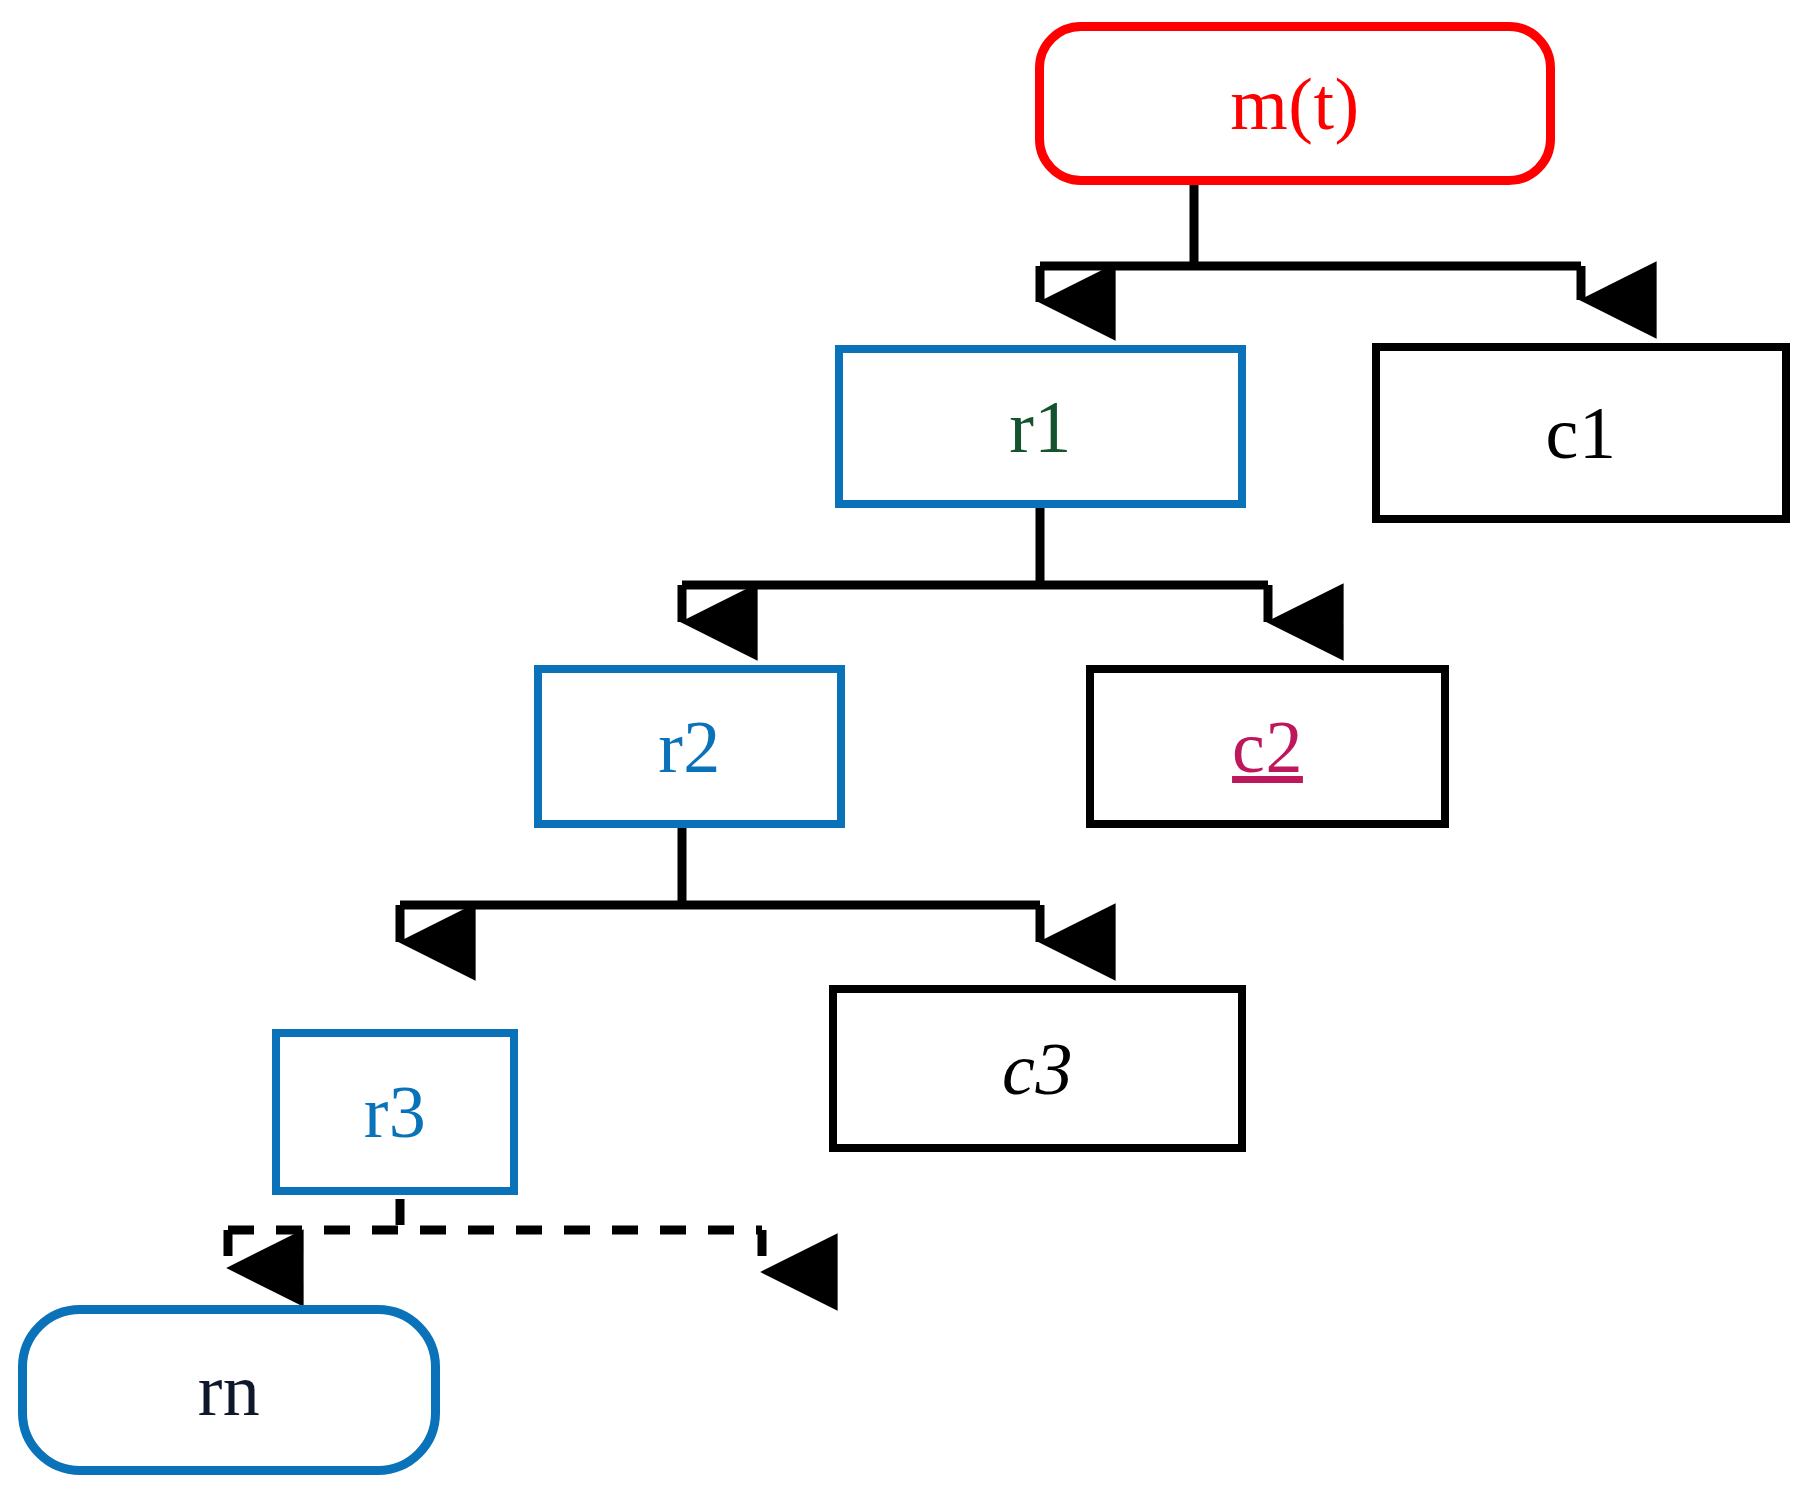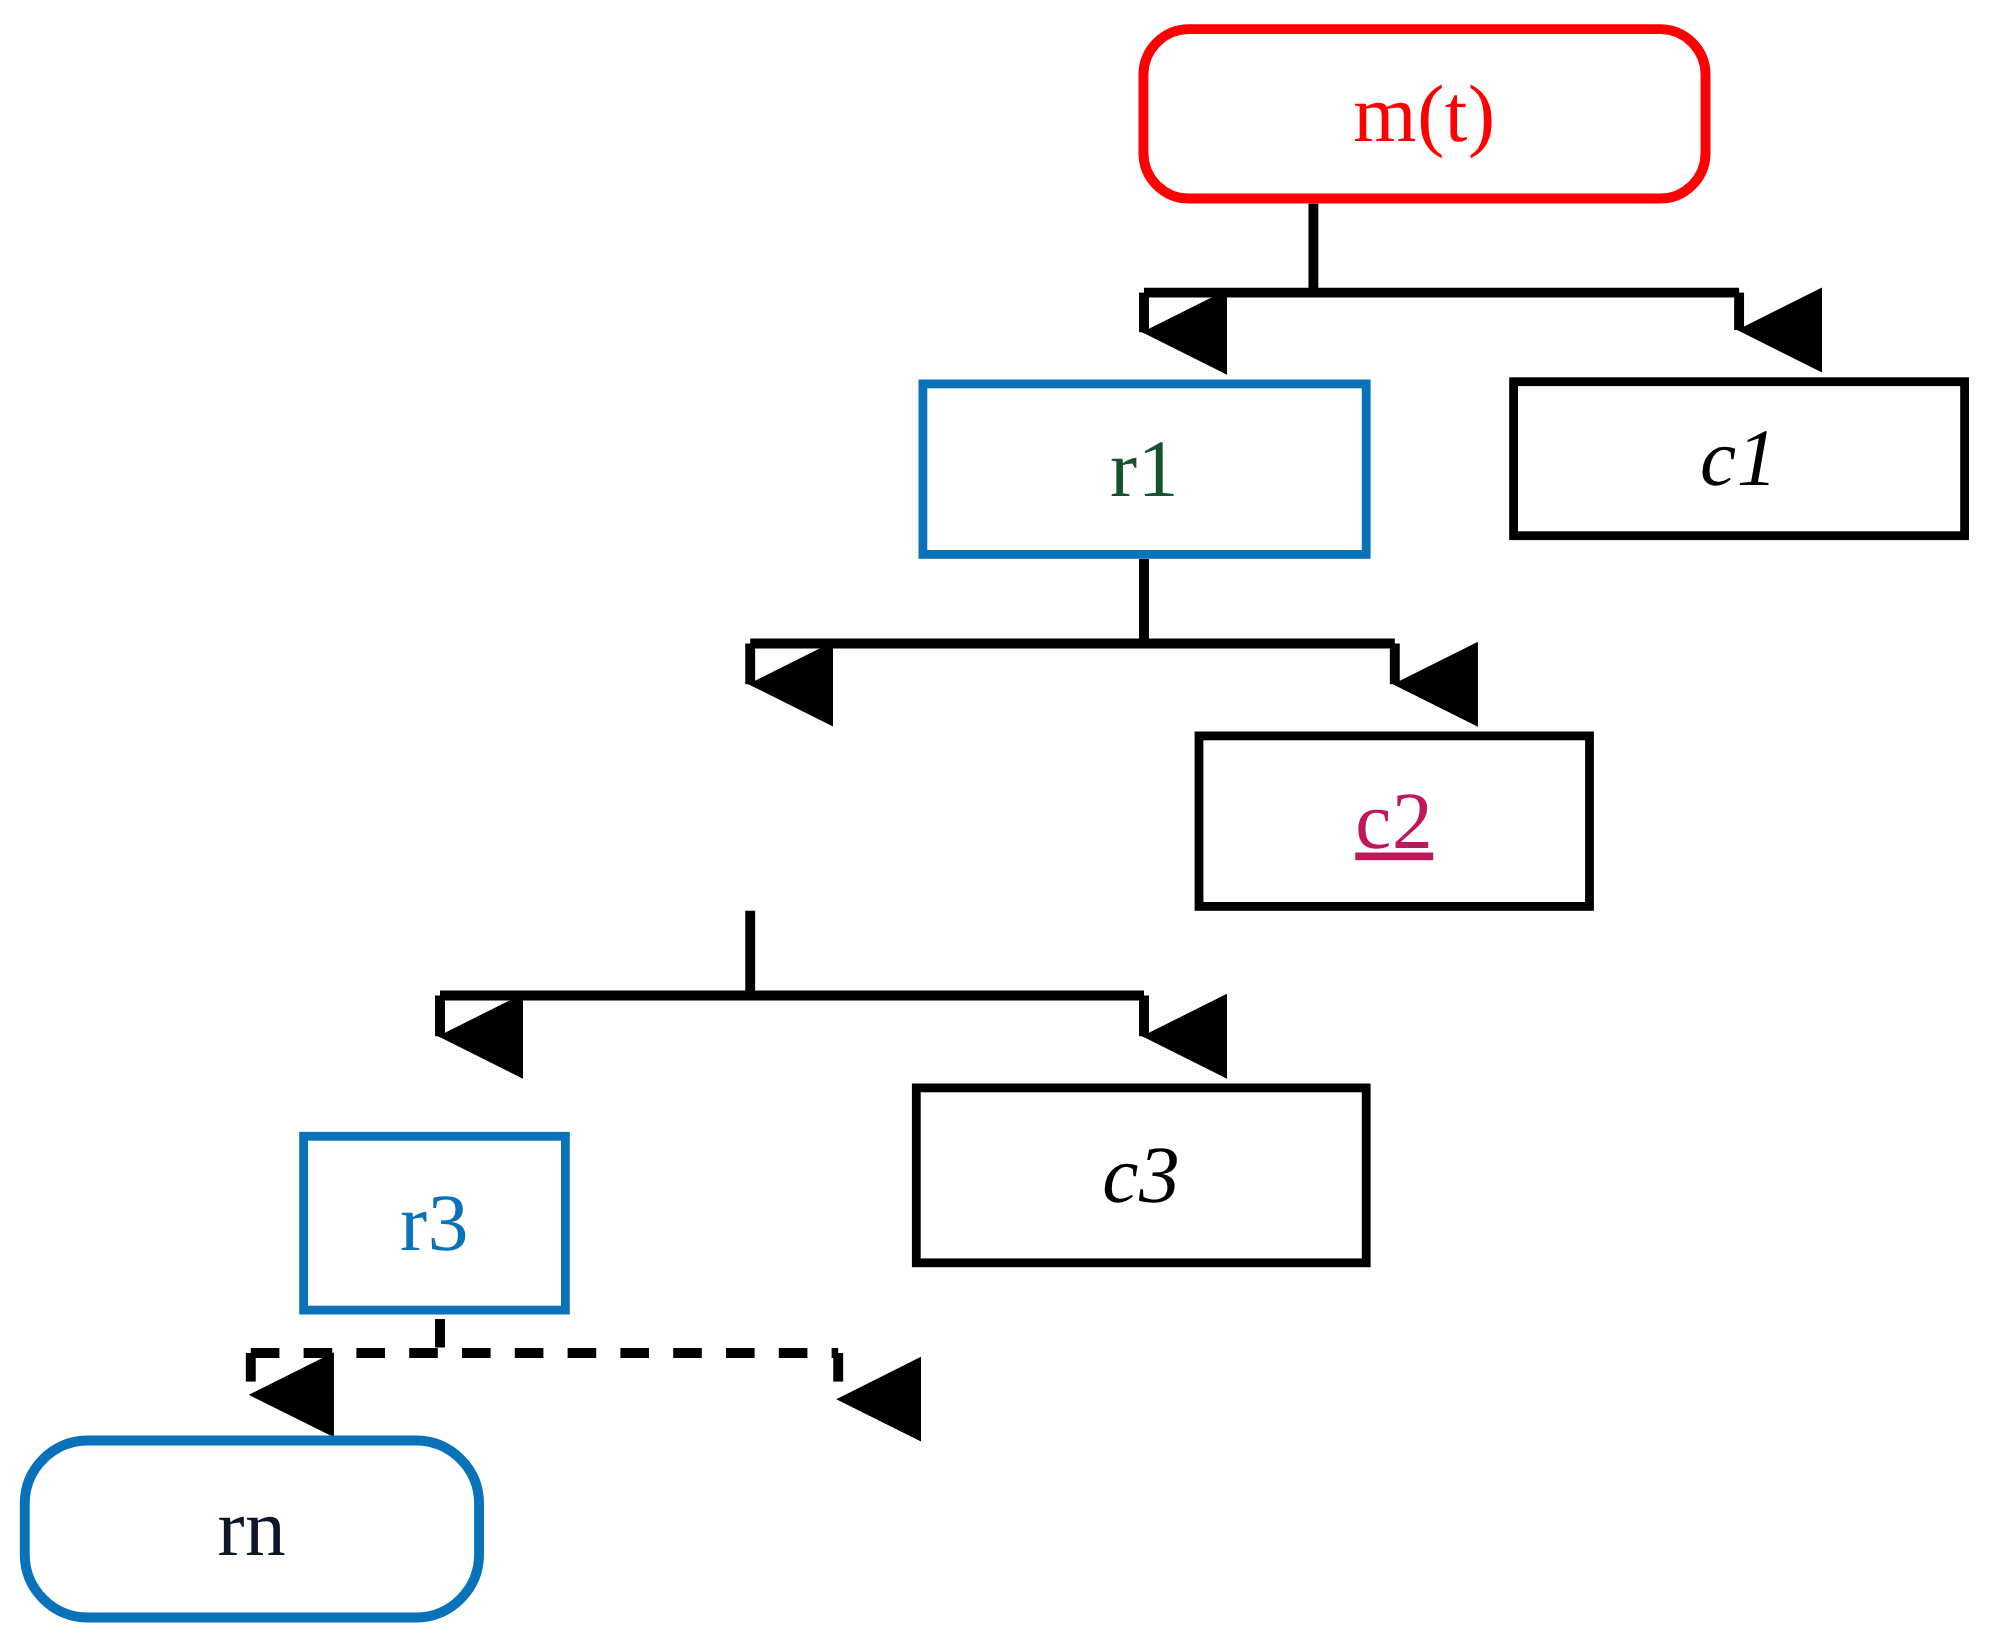--- a/index.html
+++ b/index.html
@@ -91,24 +91,27 @@
   </svg>
 
   <div class="node rounded red" style="left: 1035px; top: 22px; width: 520px; height: 163px; border-width: 9px; border-color: rgb(255, 0, 0); border-radius: 46px;">
     <span class="label" style="color: rgb(255, 0, 0);">m(t)</span>
   </div>
 
   <div class="node rect blue" style="left: 835px; top: 345px; width: 411px; height: 163px; border-width: 8px; border-color: rgb(10, 114, 185); border-radius: 0px;">
     <span class="label" style="color: #14532d;">r1</span>
   </div>
 
-  <div class="node rect black" style="left: 1372px; top: 343px; width: 418px; height: 148px; border-width: 8px; border-color: rgb(0, 0, 0); border-radius: 0px; font-style: italic;">
+  <div class="node rect black" style="left: 1372px; top: 343px; width: 418px; height: 180px; border-width: 8px; border-color: rgb(0, 0, 0); border-radius: 0px;">
     <span class="label" style="color: rgb(0, 0, 0);">c1</span>
   </div>
 
+  <div class="node rect blue" style="left: 534px; top: 665px; width: 311px; height: 163px; border-width: 8px; border-color: rgb(10, 114, 185); border-radius: 0px;">
+    <span class="label" style="color: rgb(10, 114, 185);">r2</span>
+  </div>
 
   <div class="node rect black" style="left: 1086px; top: 665px; width: 363px; height: 163px; border-width: 8px; border-color: rgb(0, 0, 0); border-radius: 0px;">
     <span class="label" style="color: #be185d; text-decoration: underline;">c2</span>
   </div>
 
   <div class="node rect blue" style="left: 272px; top: 985px; width: 246px; height: 166px; border-width: 8px; border-color: rgb(10, 114, 185); border-radius: 0px; margin-top: 44px;">
     <span class="label" style="color: rgb(10, 114, 185);">r3</span>
   </div>
 
   <div class="node rect black" style="left: 829px; top: 985px; width: 417px; height: 167px; border-width: 8px; border-color: rgb(0, 0, 0); border-radius: 0px; font-style: italic;">

